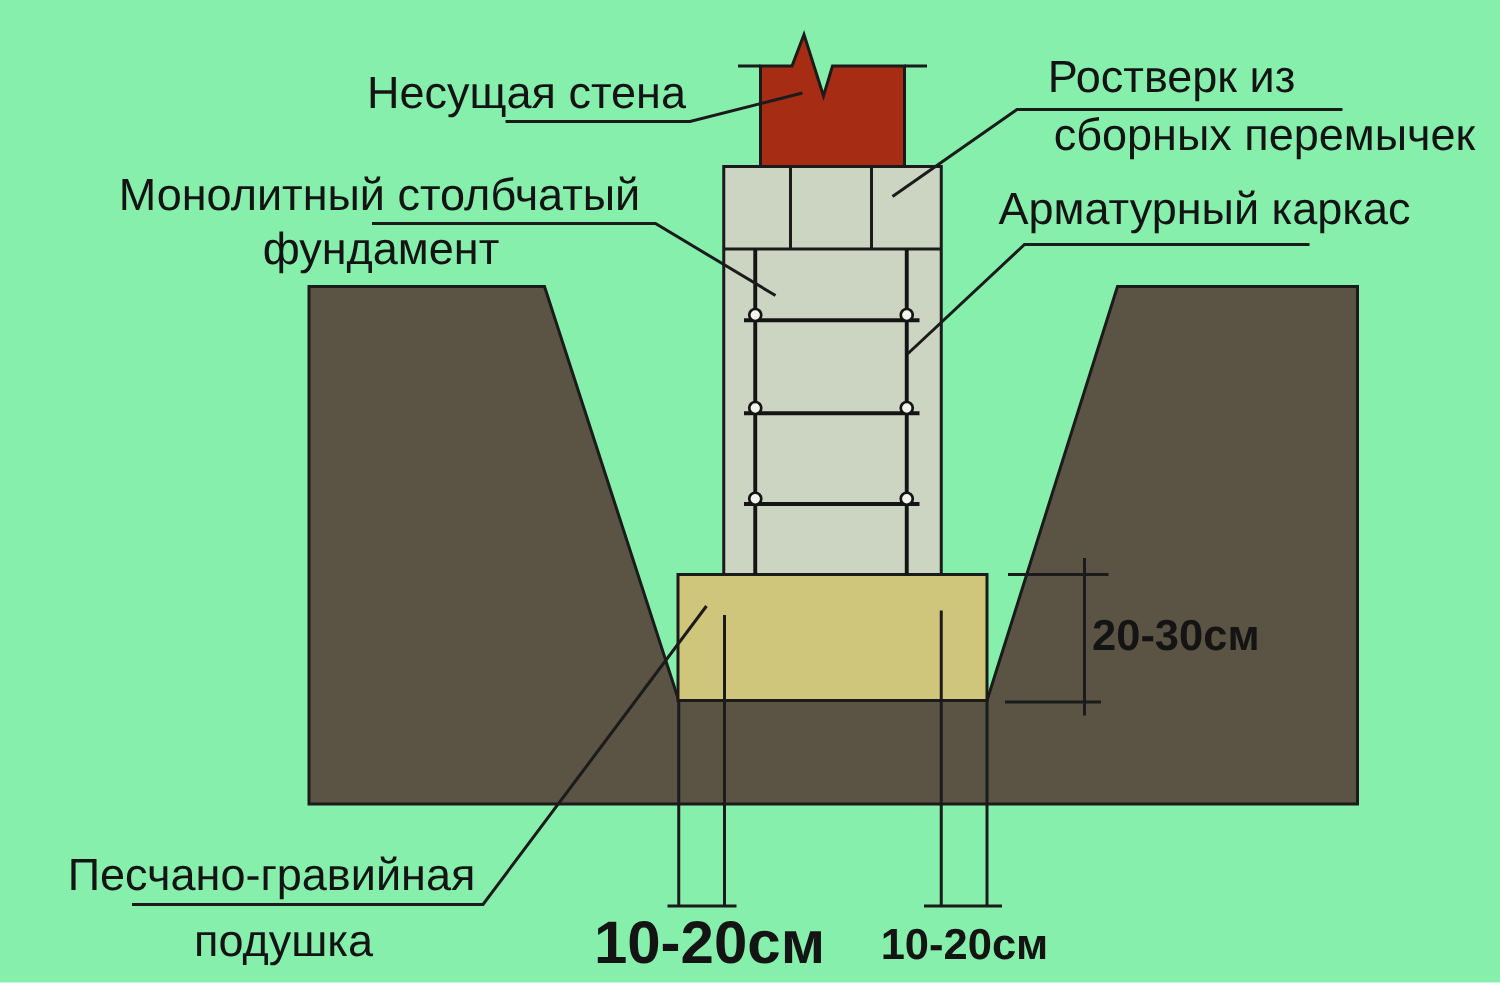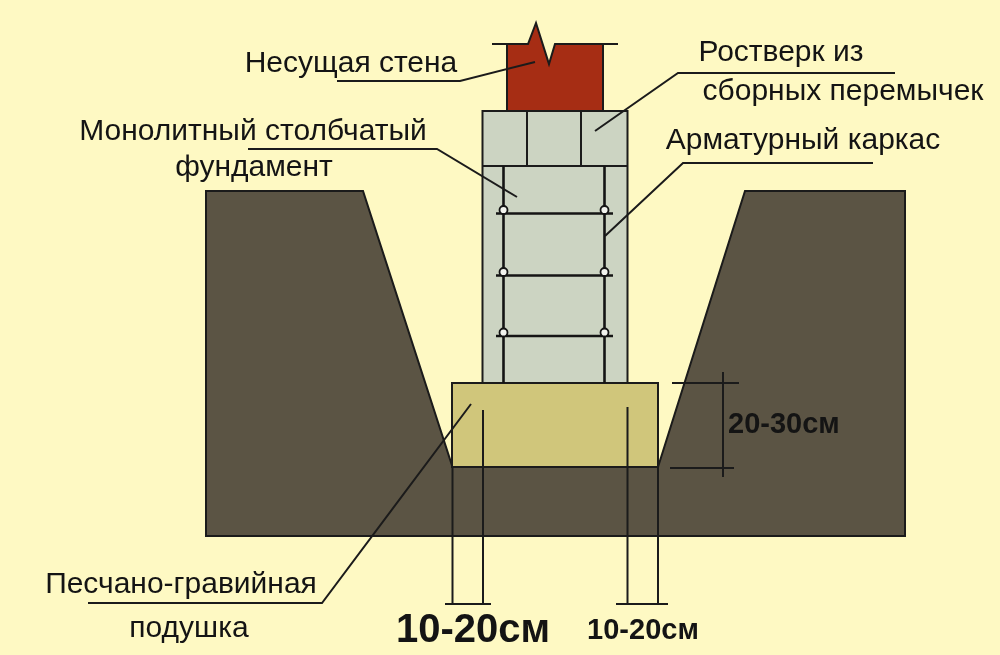--- a/index.html
+++ b/index.html
@@ -1,16 +1,16 @@
 <!DOCTYPE html>
 <html><head>
 <meta charset="utf-8">
 <style>
   html,body{margin:0;padding:0;background:#ffffff;}
-  .stage{position:relative;width:1000px;height:655px;background:#fef9c3;overflow:hidden;}
+  .stage{position:relative;width:1000px;height:655px;background:#86efac;overflow:hidden;}
   svg{display:block;}
   .ln{stroke:#1b1b1b;stroke-width:2;fill:none;stroke-linecap:butt;}
   .ln-bar{stroke:#141414;stroke-width:2.6;fill:none;}
   .shape{stroke:#1b1b1b;stroke-width:2;}
   .tie{stroke:#141414;stroke-width:1.8;}
   .txt{font-family:"Liberation Sans","DejaVu Sans",sans-serif;fill:#141414;font-size:30px;}
   .txt-dim{font-family:"Liberation Sans","DejaVu Sans",sans-serif;fill:#141414;font-size:29px;font-weight:bold;}
   .txt-dim-big{font-family:"Liberation Sans","DejaVu Sans",sans-serif;fill:#141414;font-size:40px;font-weight:bold;}
 </style>
 </head>

